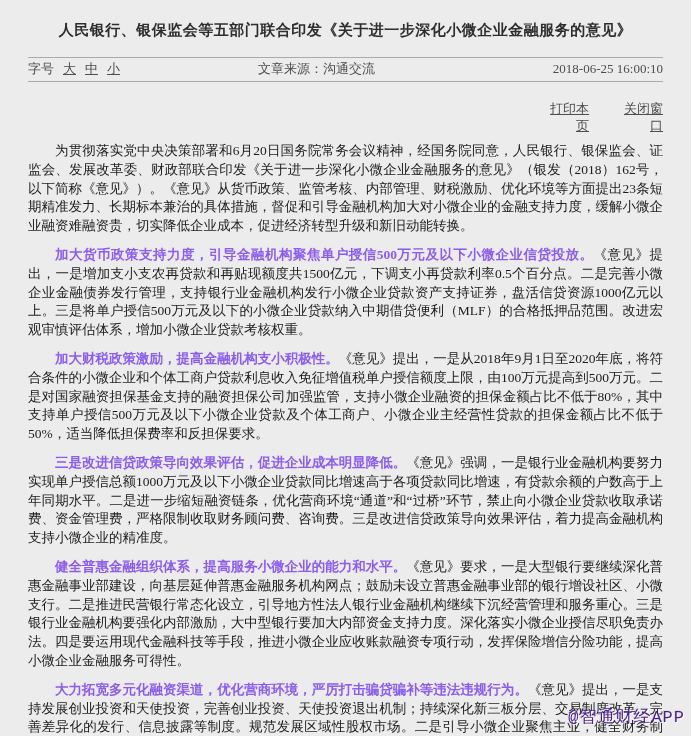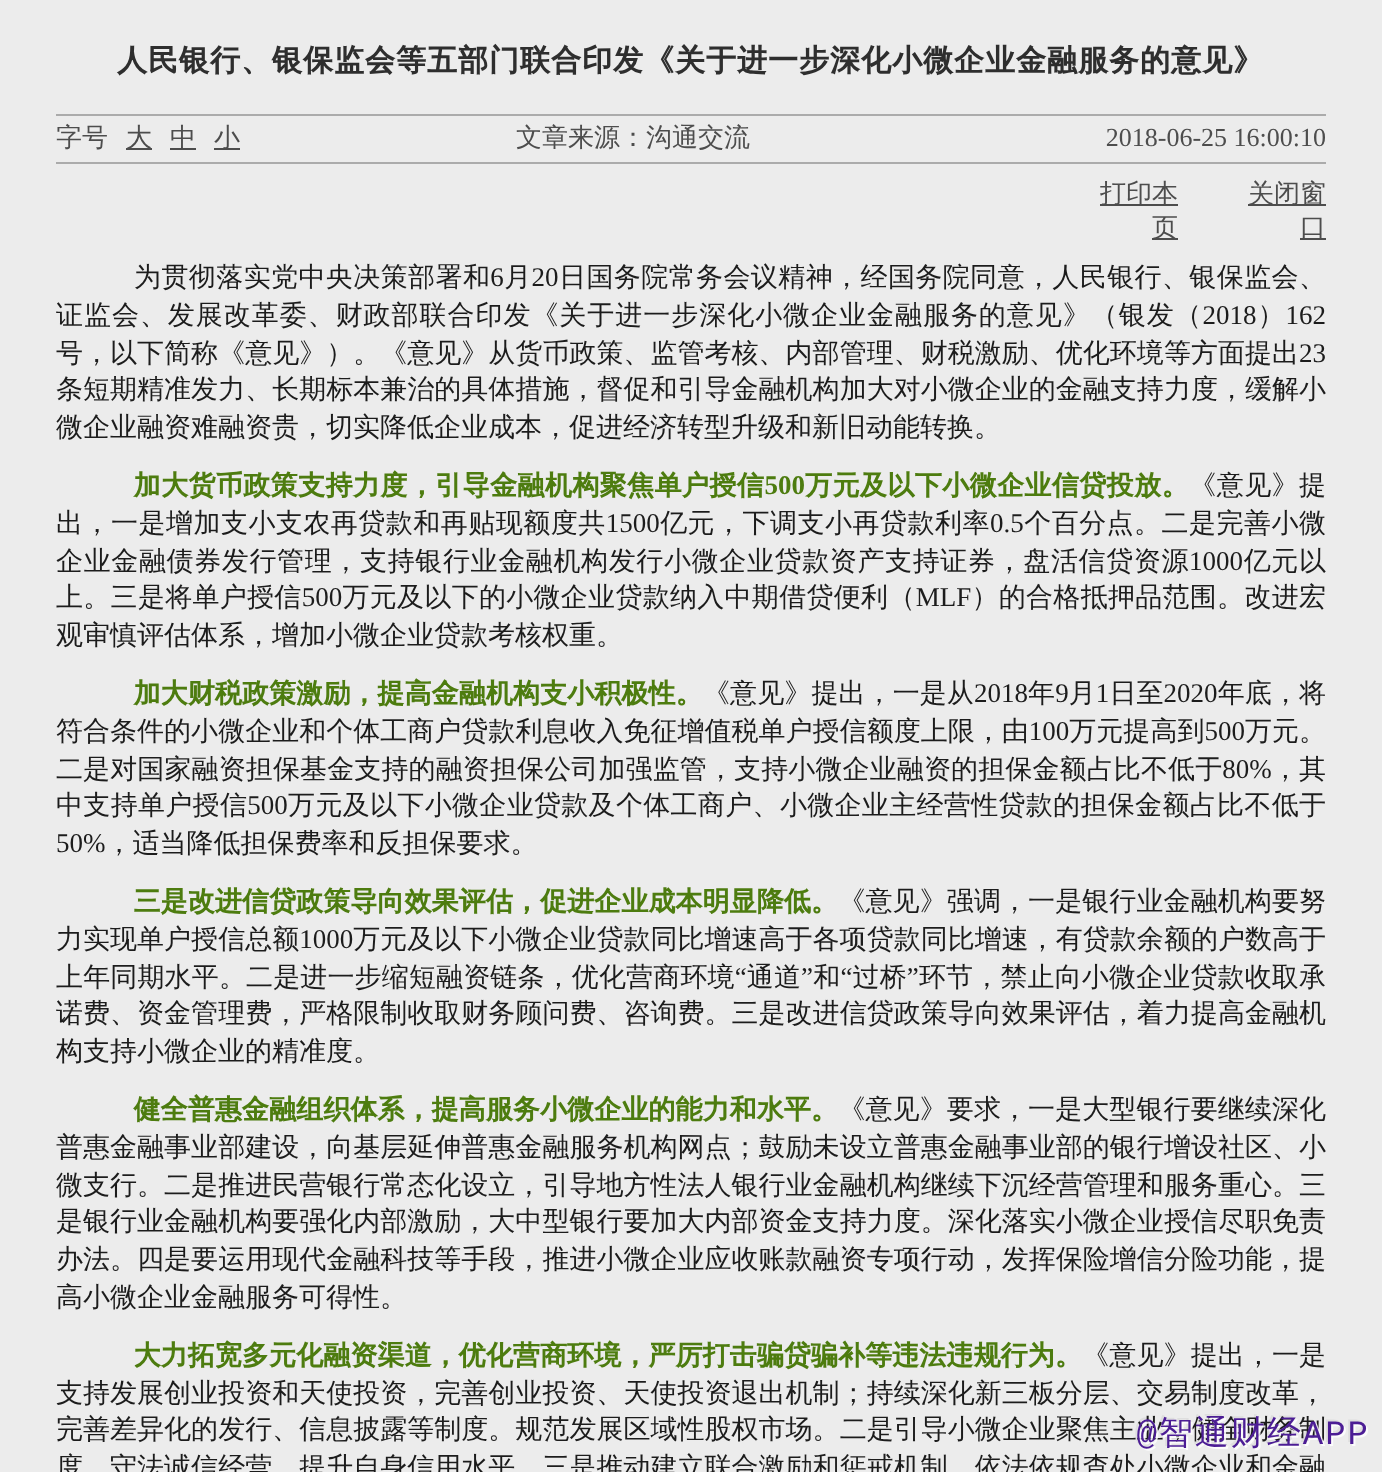--- a/index.html
+++ b/index.html
@@ -43,21 +43,21 @@
     text-decoration:underline;
     margin-left:9px;
     cursor:pointer;
   }
   .meta-center{flex:1;text-align:left;white-space:nowrap;}
   .meta-right{white-space:nowrap;text-align:center;}
   .link-row{
     display:flex;
     justify-content:flex-end;
     gap:30px;
-    margin-top:6px;
+    margin-top:18px;
     font-size:13px;
     line-height:17px;
   }
   .wrap-link{
     display:inline-block;
     width:44px;
     text-align:right;
     color:#4d4d4d;
     text-decoration:underline;
     cursor:pointer;
@@ -68,22 +68,21 @@
     line-height:18.8px;
     text-align:justify;
     color:#1c1c1c;
   }
   .article p{
     margin:0 0 10px;
     text-indent:2em;
   }
   .lead{
     font-weight:bold;
-    color:#4d7c0f;
-    margin-left:12px;
+    color:#8b5cf6;
   }
   .watermark{
     position:absolute;
     right:6px;
     bottom:8px;
     font-size:17px;
     letter-spacing:1px;
     color:#4c1d95;
     text-shadow:1px 1px 0 rgba(255,255,255,.85), -1px -1px 0 rgba(0,0,0,.06);
     font-family:Liberation Mono, monospace;

